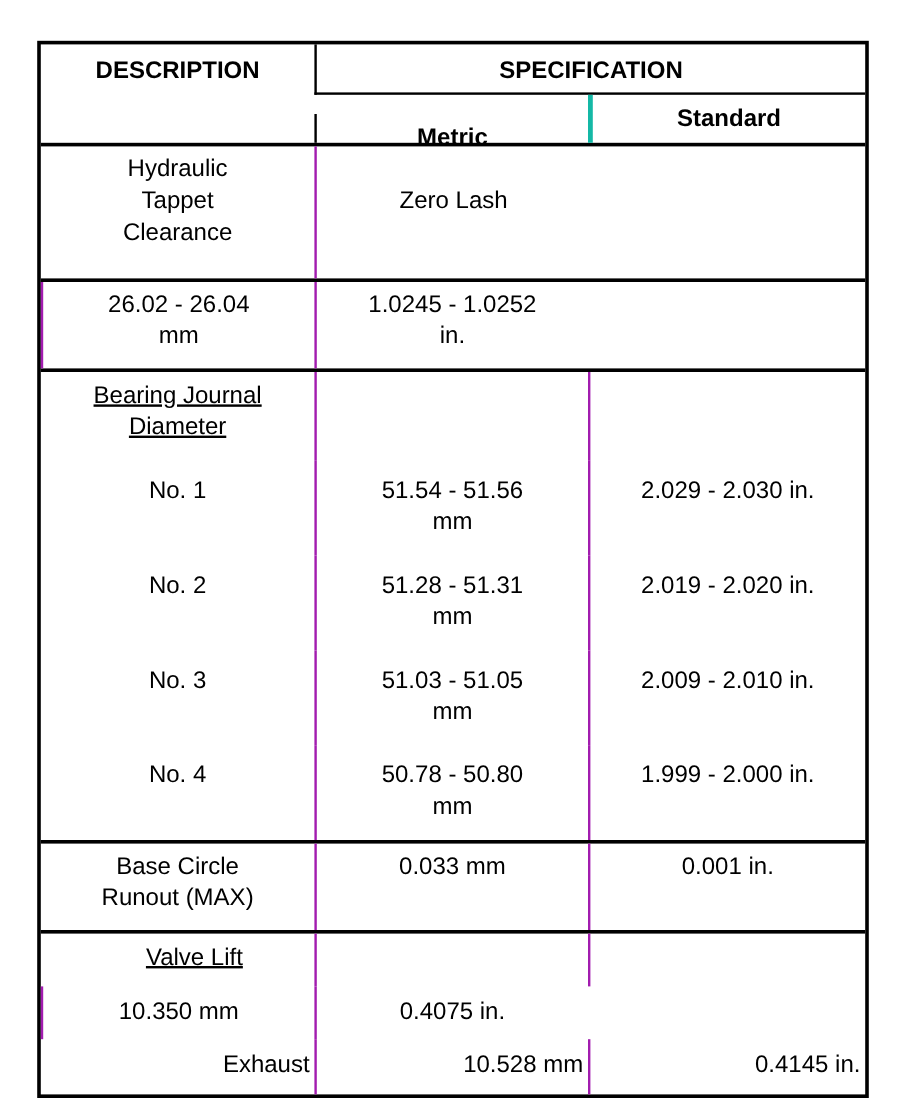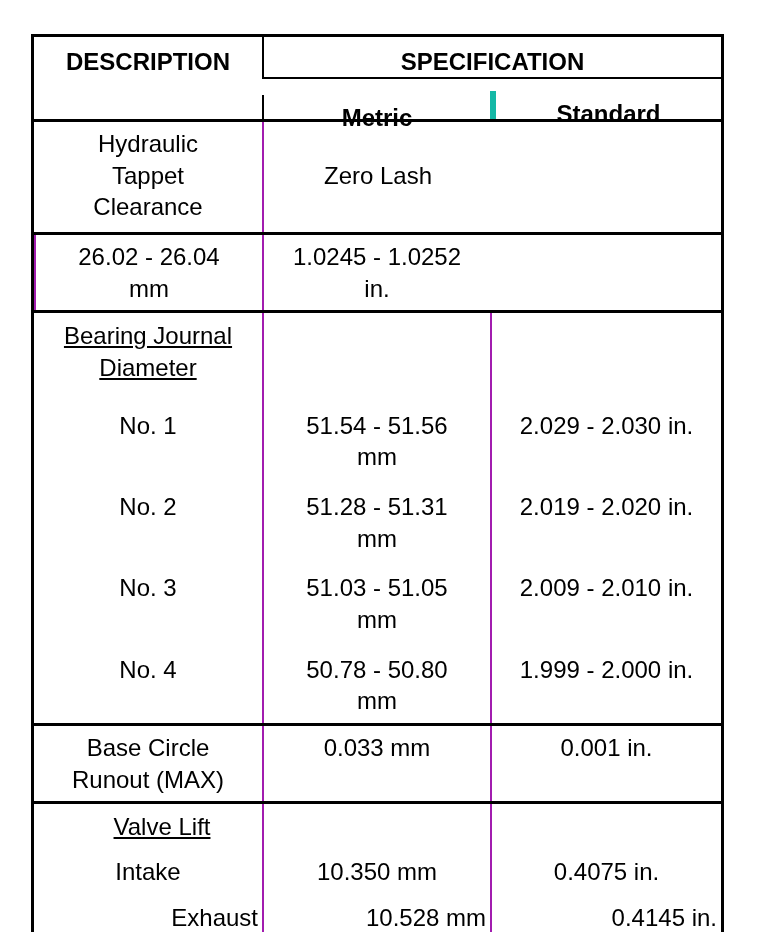--- a/index.html
+++ b/index.html
@@ -12,39 +12,39 @@
   }
   .spec-table {
     position: absolute;
     left: 31px; top: 34px;
     width: 693px;
     border: 3px solid #000;
     background: #fff;
   }
   .cell {
     text-align: center;
-    font-size: 24px;
+    font-size: 20px;
     line-height: 1.32;
     white-space: pre-line;
     padding: 6px 4px;
   }
   .bold { font-weight: bold; }
   .vline { border-left: 2px solid #a21caf; }
 
   
   .header {
     display: grid;
     grid-template-columns: 228px 228px 1fr;
     grid-template-rows: 42px 40px;
   }
   .desc-head  { grid-row: 1 / 3; grid-column: 1; padding-top: 9px; }
   .spec-head  { grid-row: 1; grid-column: 2 / 4; border-left: 2px solid #000; border-bottom: 2px solid #000; padding-top: 9px; }
   .metric-head, .standard-head { grid-row: 2; padding-top: 7px; }
   .metric-head   { grid-column: 2; border-left: 2px solid #000; margin-top: 16px; }
-  .standard-head { grid-column: 3; border-left: 6px solid #14b8a6; margin-top: 12px; }
+  .standard-head { grid-column: 3; border-left: 4px solid #14b8a6; }
 
   
   .section { border-top: 3px solid #000; }
   .row { display: grid; grid-template-columns: 228px 228px 1fr; }
 
   .row-hydraulic .cell { min-height: 110px; }
   .span-cell { grid-column: 2 / 4; text-align: left; padding: 6px 0; }
   .span-inner { width: 228px; text-align: center; }
 
   .row-bore .cell { min-height: 72px; }
@@ -132,21 +132,20 @@
     </div>
   </div>
 
   <div class="section valve">
     <div class="row group-head">
       <div class="cell">Valve Lift</div>
       <div class="cell vline"></div>
       <div class="cell vline"></div>
     </div>
     <div class="row group-item">
-      <div class="cell">Intake</div>
       <div class="cell vline">10.350 mm</div>
       <div class="cell vline">0.4075 in.</div>
     </div>
     <div class="row group-item">
       <div class="cell">Exhaust</div>
       <div class="cell vline">10.528 mm</div>
       <div class="cell vline">0.4145 in.</div>
     </div>
   </div>
 

